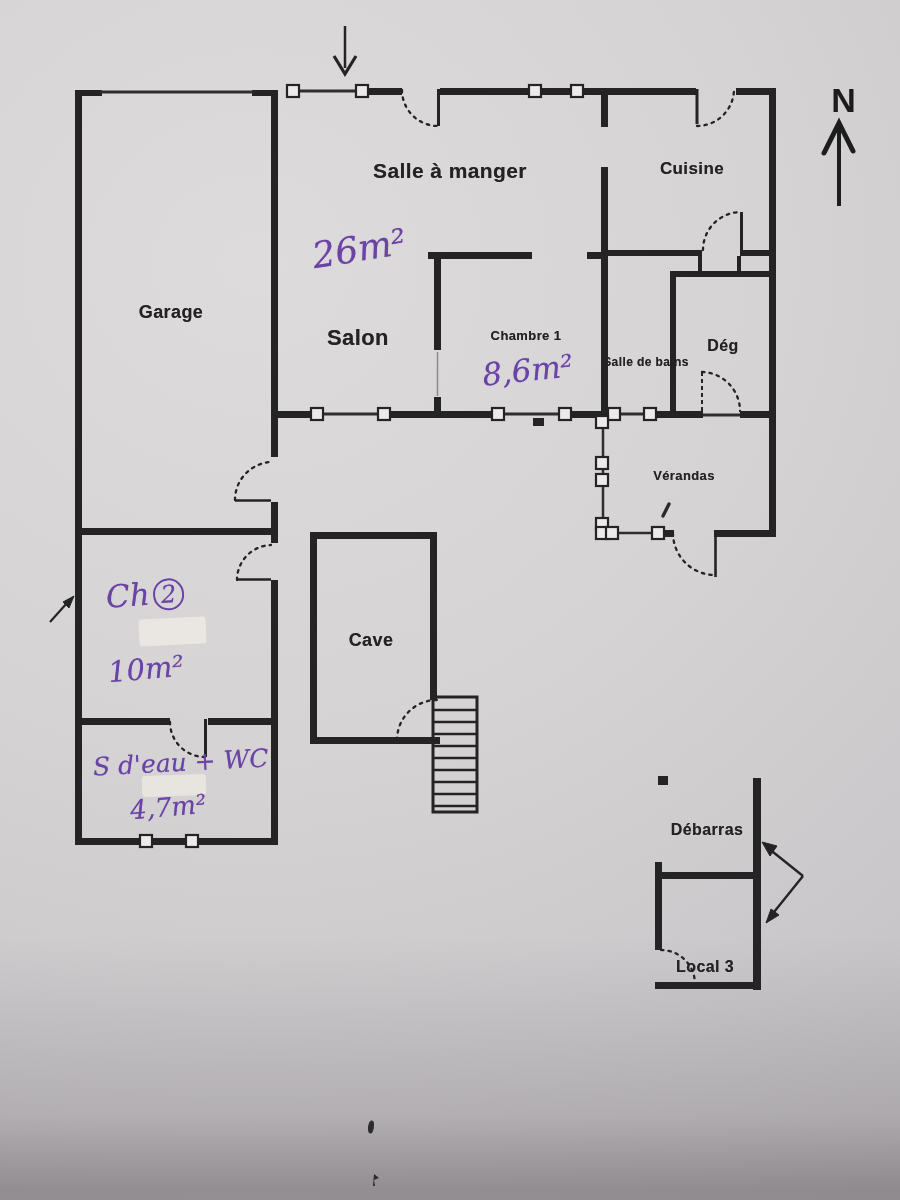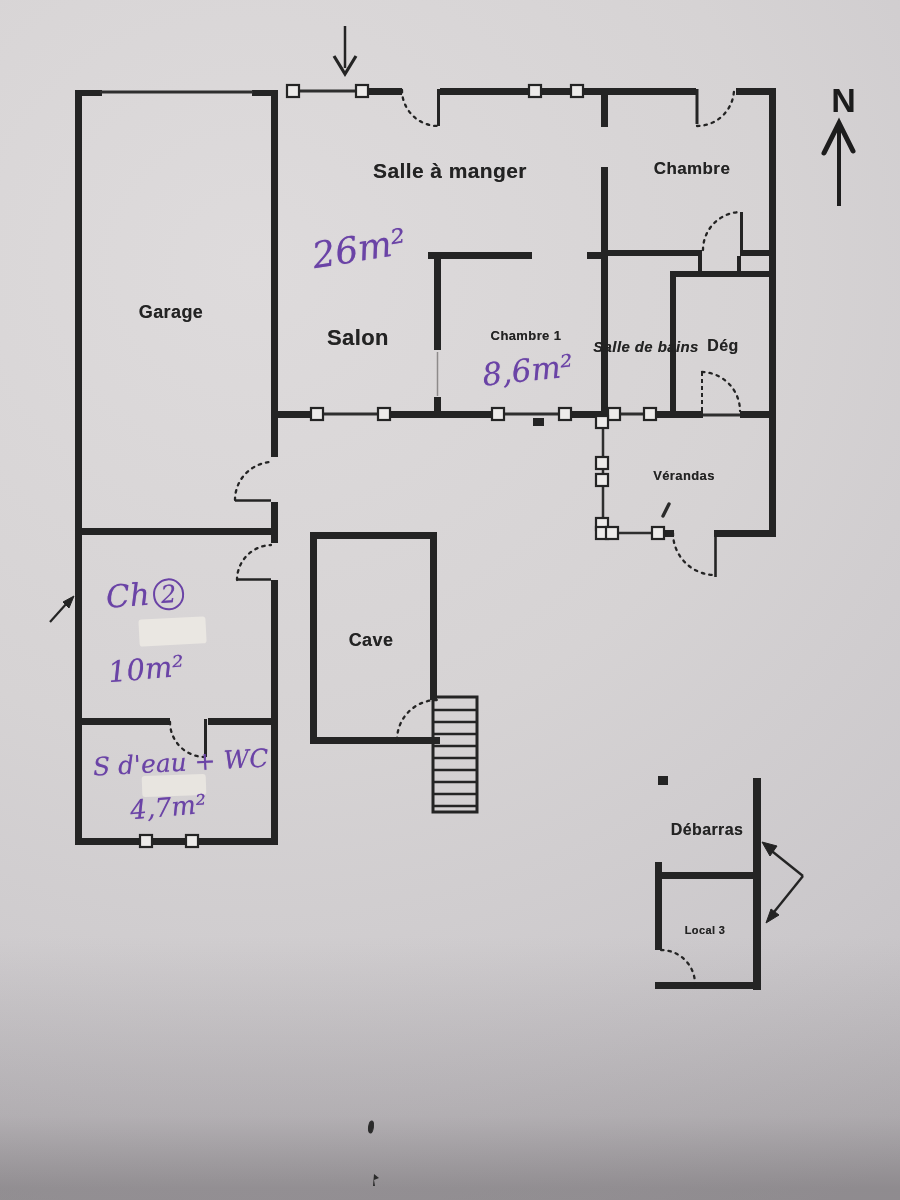--- a/index.html
+++ b/index.html
@@ -213,30 +213,30 @@
   </g>
 
   <g fill="#2b2b2b" stroke="#2b2b2b">
     <line x1="663" y1="516" x2="669" y2="504" stroke-width="3.4" stroke-linecap="round"></line>
     <ellipse cx="371" cy="1127" rx="2.4" ry="6" transform="rotate(8 371 1127)"></ellipse>
     <path d="M 374 1174 l 5 4 l -5 2 l 1 6 l -2 0 z" stroke="none"></path>
   </g>
 </svg>
 
 <div class="lbl" style="left:450px;top:171px;font-size:21px;">Salle à manger</div>
-<div class="lbl" style="left:692px;top:169px;font-size:17px;">Chambre</div>
+<div class="lbl" style="left:692px;top:169px;font-size:17px;">Cuisine</div>
 <div class="lbl" style="left:171px;top:312px;font-size:18px;">Garage</div>
 <div class="lbl" style="left:358px;top:338px;font-size:22px;">Salon</div>
 <div class="lbl" style="left:526px;top:335px;font-size:13px;">Chambre 1</div>
-<div class="lbl" style="left:646px;top:346px;font-size:15px;font-style:italic;">Salle de bains</div>
+<div class="lbl" style="left:646px;top:362px;font-size:12px;">Salle de bains</div>
 <div class="lbl" style="left:723px;top:346px;font-size:16px;text-align:center;">Dég</div>
 <div class="lbl" style="left:684px;top:475px;font-size:13px;">Vérandas</div>
 <div class="lbl" style="left:371px;top:640px;font-size:18px;text-align:right;">Cave</div>
 <div class="lbl" style="left:707px;top:830px;font-size:16px;">Débarras</div>
-<div class="lbl" style="left:705px;top:930px;font-size:11px;">Local 3</div>
+<div class="lbl" style="left:705px;top:967px;font-size:16px;">Local 3</div>
 
 <div class="north" style="left:844px;top:100px;">N</div>
 
 <div class="hand" style="left:312px;top:228px;font-size:36px;transform:rotate(-9deg);">26m²</div>
 <div class="hand" style="left:482px;top:352px;font-size:31px;transform:rotate(-6deg);">8,6m²</div>
 
 <div class="hand" style="left:106px;top:576px;font-size:31px;transform:rotate(-4deg);">
   <span>Ch</span><span class="circle-num">2</span>
 </div>
 <div class="hand" style="left:108px;top:652px;font-size:29px;transform:rotate(-5deg);">10m²</div>

